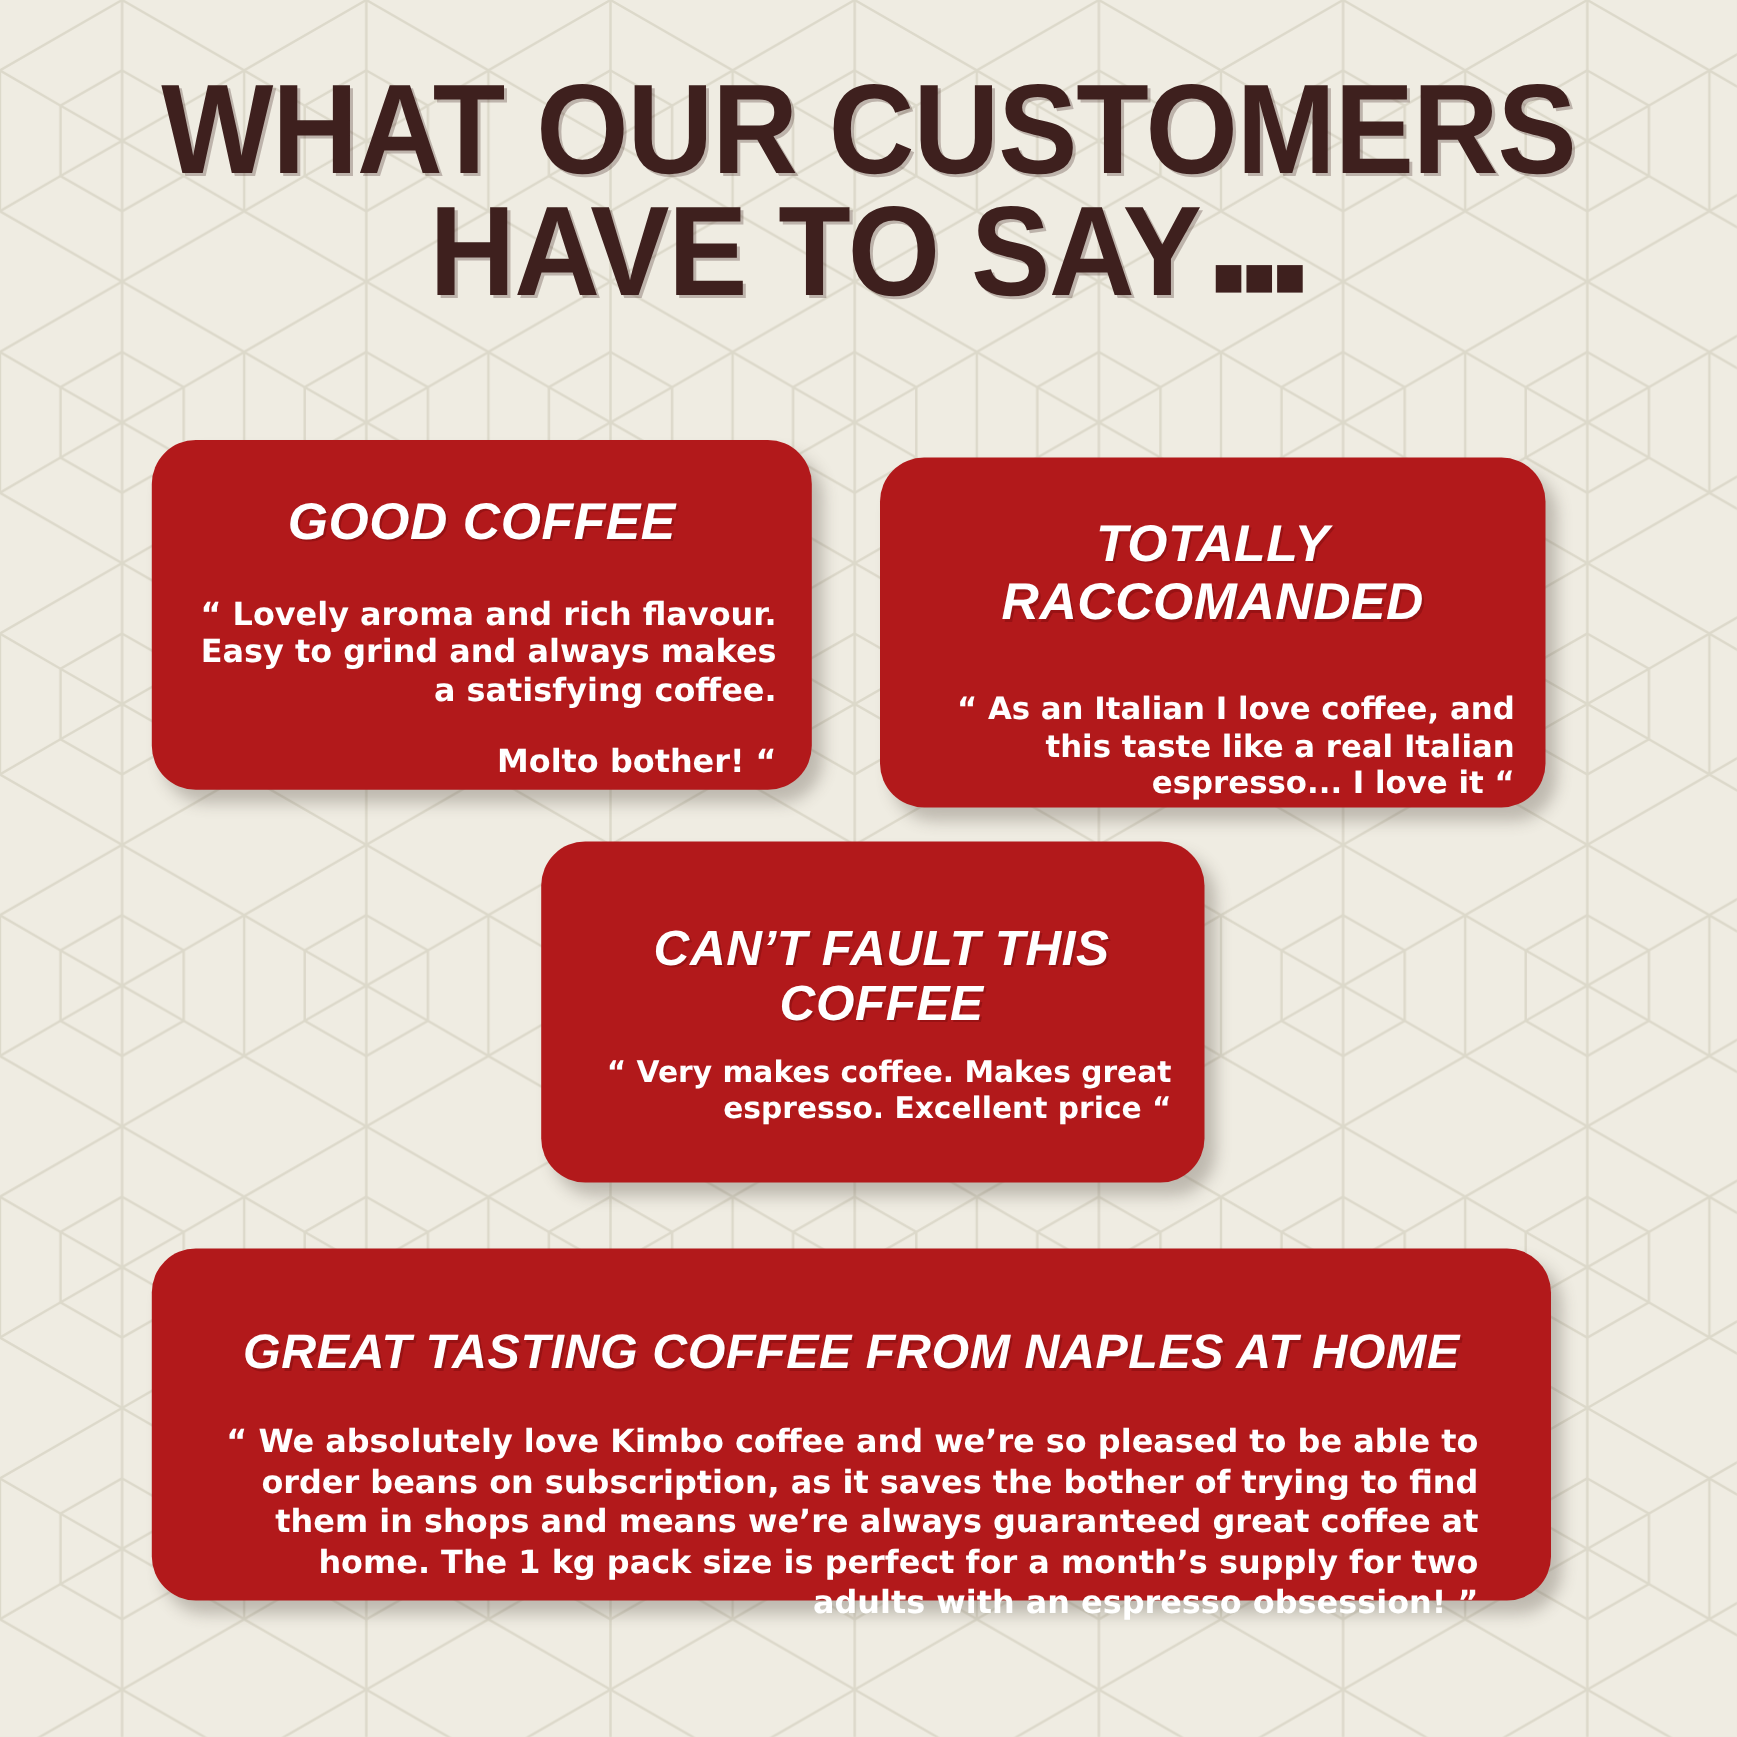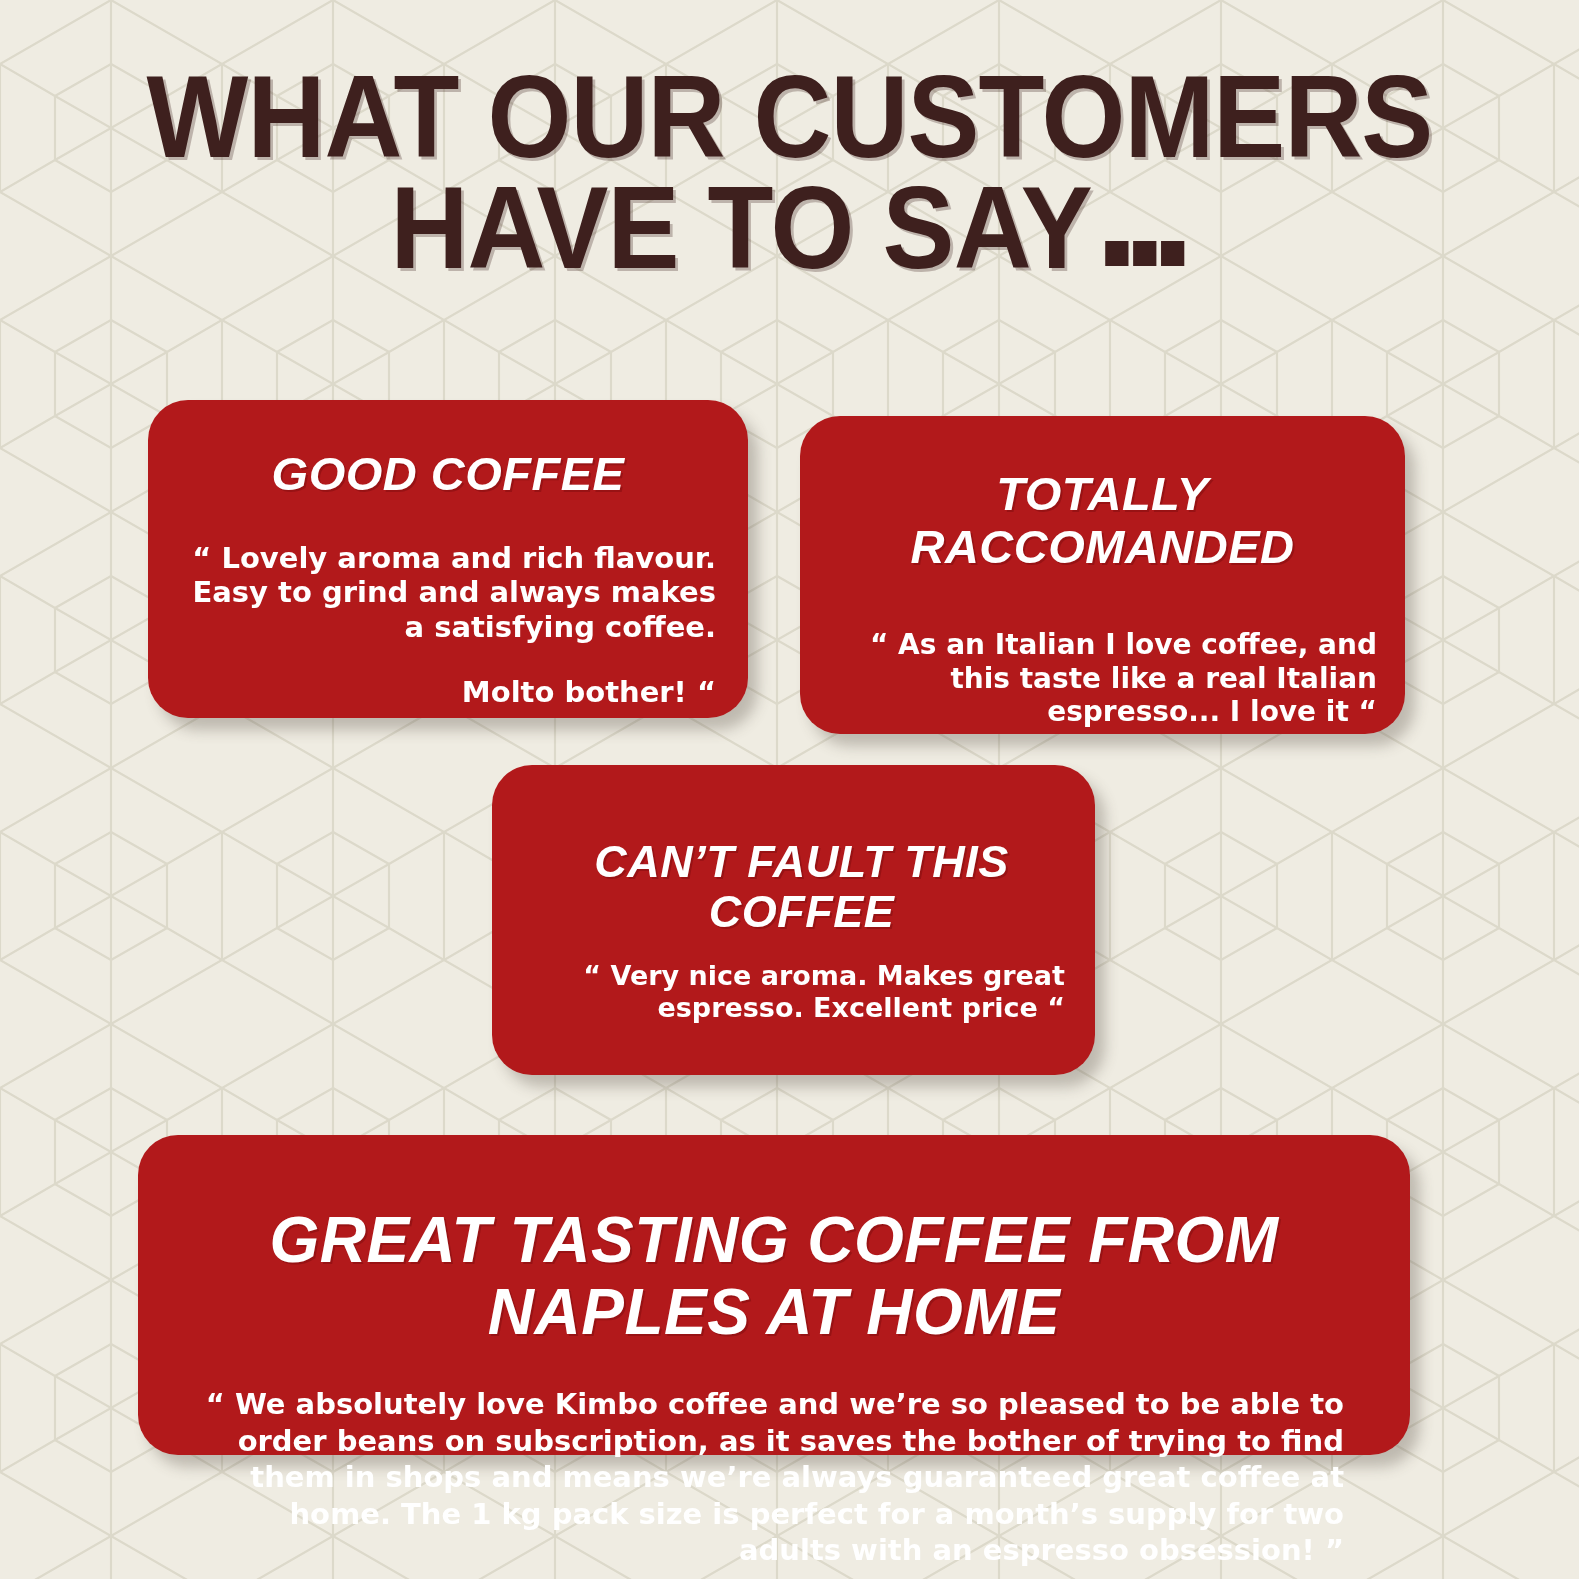--- a/index.html
+++ b/index.html
@@ -97,21 +97,21 @@
   .card-body p {
     margin: 0;
     text-align: right;
   }
   .card-body p + p {
     margin-top: 1.05em;
   }
 
   
   #card-good-coffee {
-    left: 148px;
+    left: 138px;
     top: 400px;
     width: 600px;
     height: 318px;
     padding: 30px 26px 0 26px;
   }
   #card-good-coffee .card-title { font-size: 47px; margin-top: 18px; }
   #card-good-coffee .card-body  { font-size: 29px; margin-top: 40px; padding: 0 6px; }
 
   
   #card-totally-raccomanded {
@@ -136,21 +136,21 @@
   #card-cant-fault .card-body  { font-size: 27px; margin-top: 22px; padding: 0 20px; }
 
   
   #card-great-tasting {
     left: 138px;
     top: 1135px;
     width: 1272px;
     height: 320px;
     padding: 30px 30px 0 30px;
   }
-  #card-great-tasting .card-title { font-size: 64px; margin-top: 40px; }
+  #card-great-tasting .card-title { font-size: 44px; margin-top: 40px; }
   #card-great-tasting .card-body  { font-size: 29px; margin-top: 38px; padding: 0 36px; line-height: 1.26; }
 </style>
 </head>
 <body>
 
 <div id="poster">
 
   <svg id="bg-pattern" viewBox="0 0 1579 1579" preserveAspectRatio="none" aria-hidden="true">
     <defs>
       <pattern id="lattice" width="222" height="256" patternUnits="userSpaceOnUse">
@@ -186,21 +186,21 @@
   <div class="card" id="card-totally-raccomanded">
     <div class="card-title">TOTALLY RACCOMANDED</div>
     <div class="card-body">
       <p>“ As an Italian I love coffee, and this taste like a real Italian espresso... I love it “</p>
     </div>
   </div>
 
   <div class="card" id="card-cant-fault">
     <div class="card-title">CAN’T FAULT THIS COFFEE</div>
     <div class="card-body">
-      <p>“ Very nice aroma. Makes great espresso. Excellent price “</p>
+      <p>“ Very makes coffee. Makes great espresso. Excellent price “</p>
     </div>
   </div>
 
   <div class="card" id="card-great-tasting">
     <div class="card-title">GREAT TASTING COFFEE FROM NAPLES AT HOME</div>
     <div class="card-body">
       <p>“ We absolutely love Kimbo coffee and we’re so pleased to be able to order beans on subscription, as it saves the bother of trying to find them in shops and means we’re always guaranteed great coffee at home. The 1 kg pack size is perfect for a month’s supply for two adults with an espresso obsession! ”</p>
     </div>
   </div>
 

